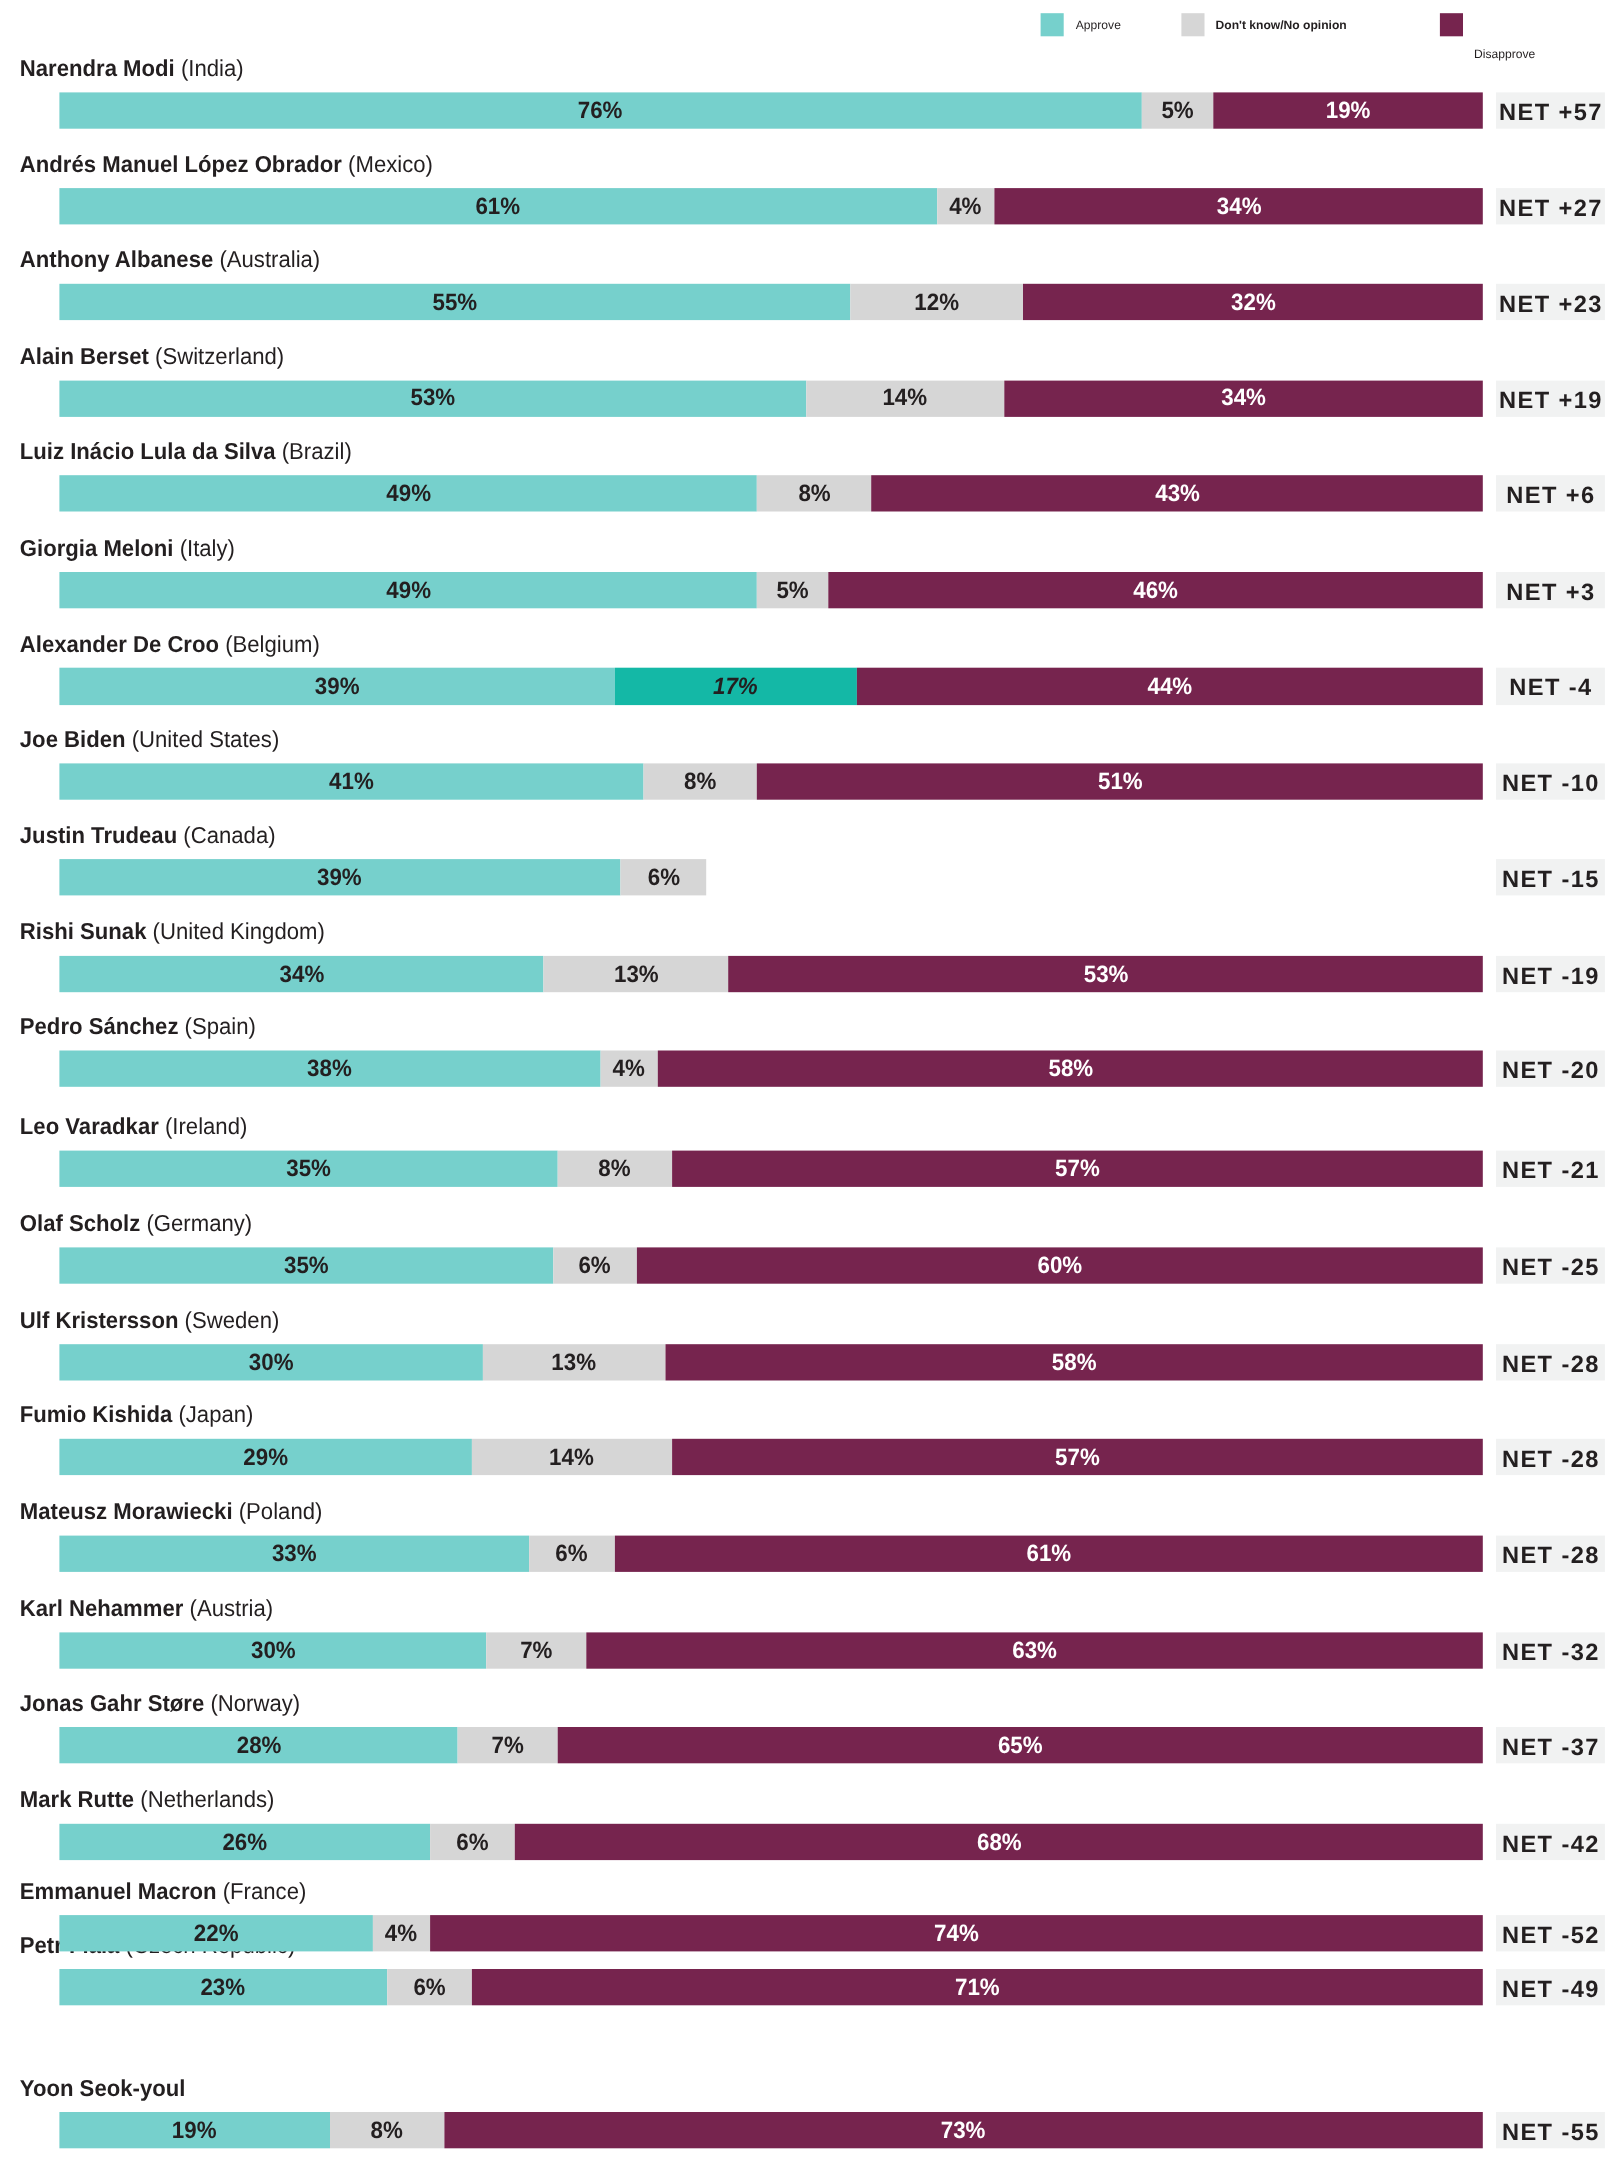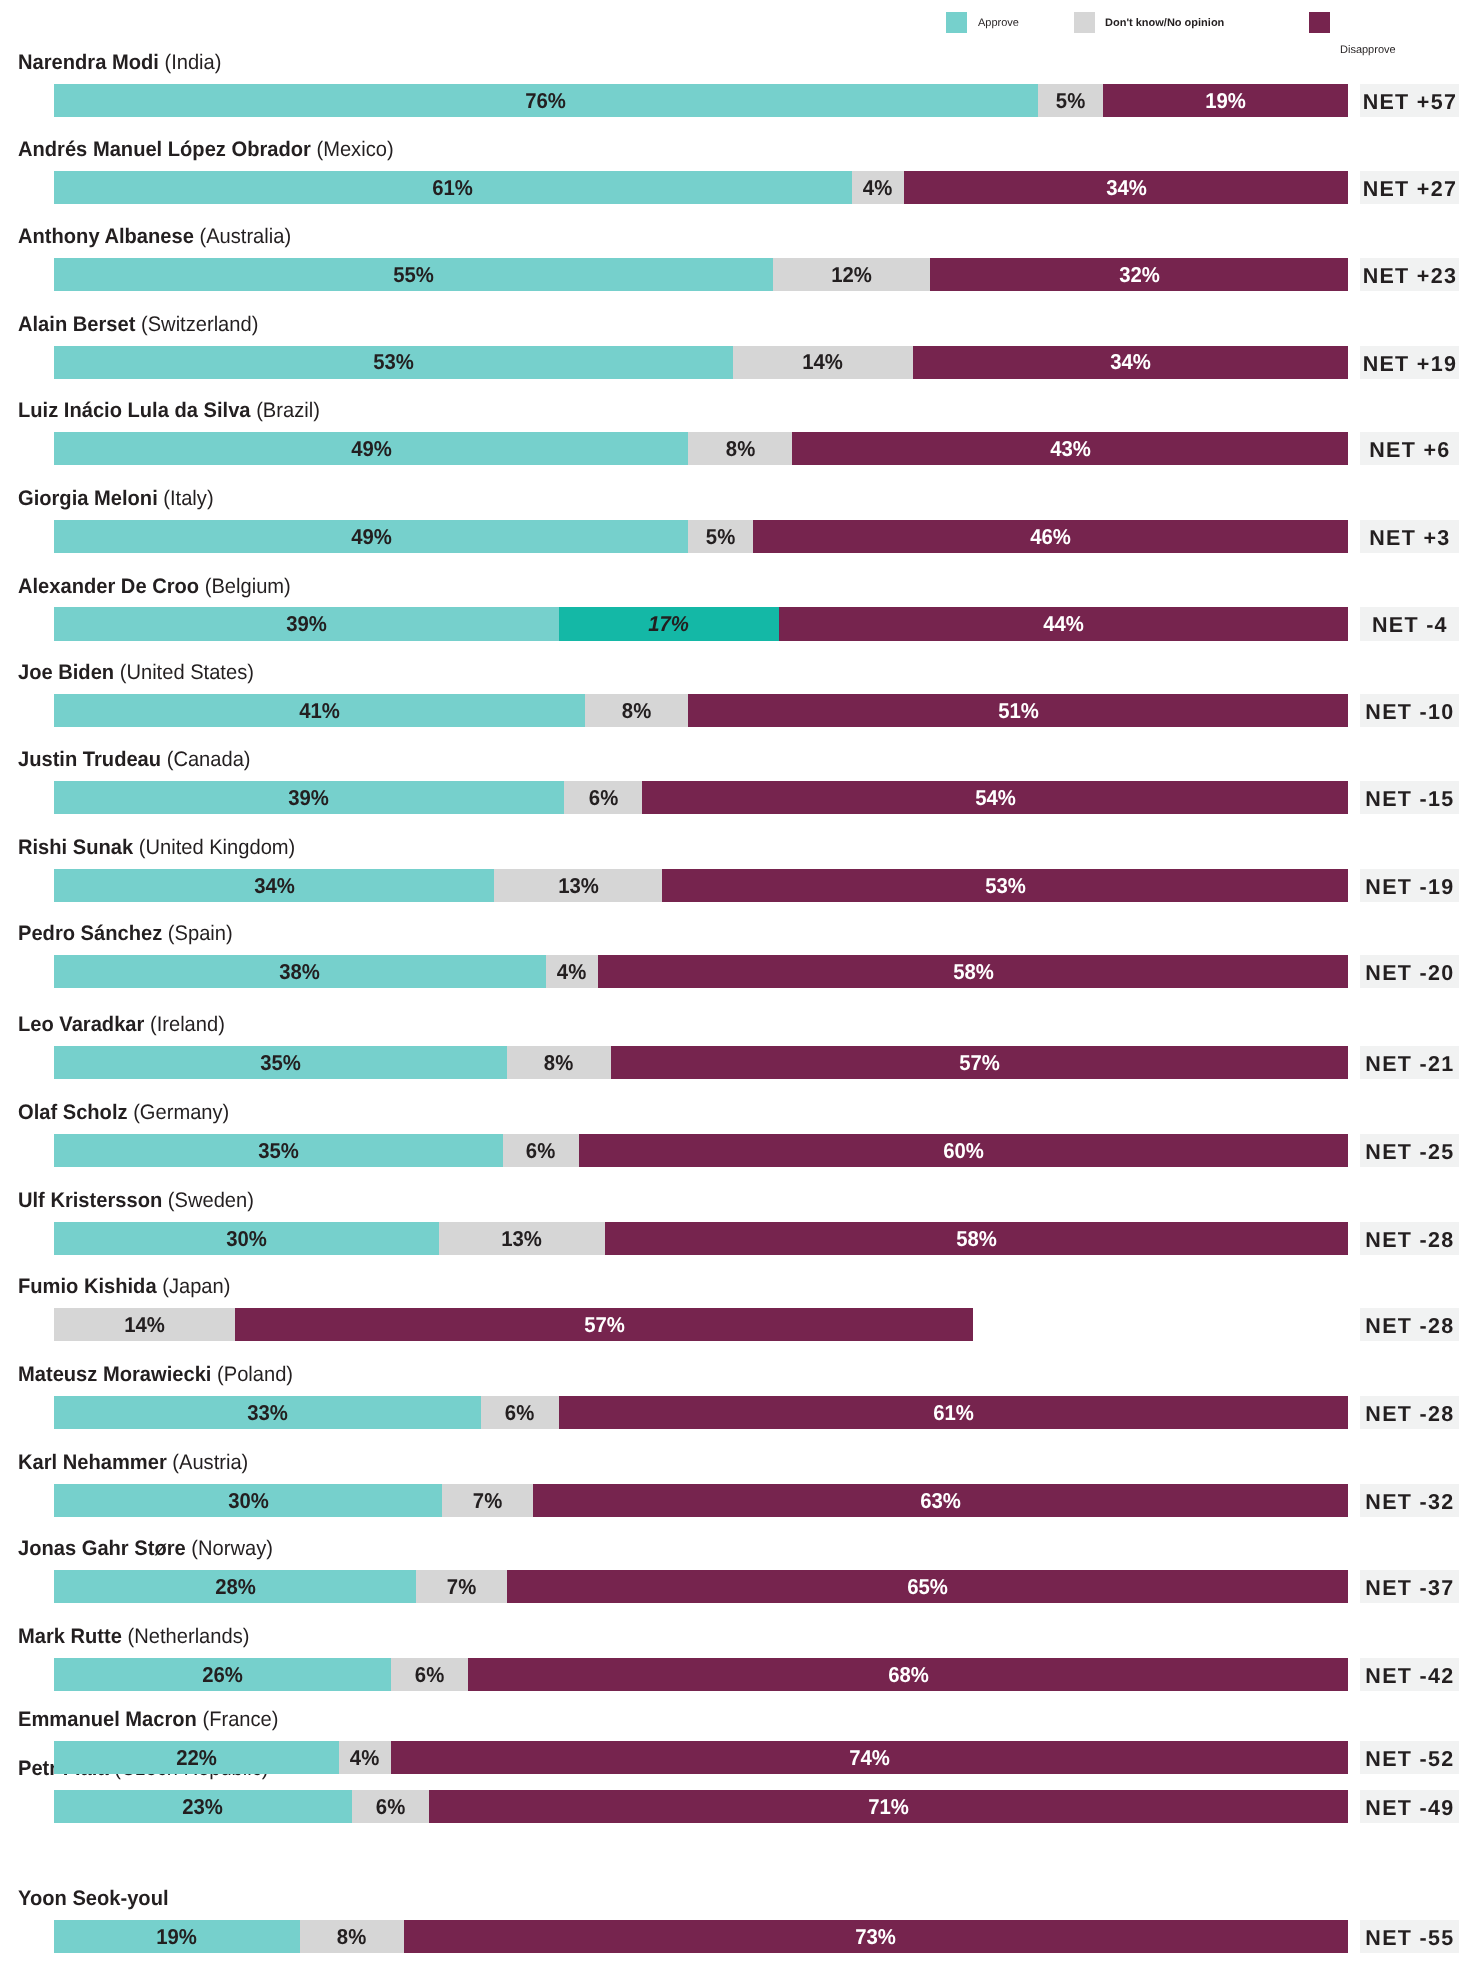--- a/index.html
+++ b/index.html
@@ -198,23 +198,20 @@
     </div>
     <div class="row" style="top: 697.3px;">
       <div class="row-label"><span class="nm">Justin Trudeau</span><span class="cy"> (Canada)</span></div>
       <div class="barwrap">
         <div class="seg seg-approve" style="background: rgb(118, 208, 204); width: 39.3939%;">
             <span>39%</span>
           </div>
         <div class="seg seg-dk" style="background: rgb(214, 214, 214); width: 6.06061%;">
             <span>6%</span>
           </div>
-        <div class="seg seg-dis" style="background: rgb(118, 36, 78); width: 54.5455%;">
-            <span>54%</span>
-          </div>
       </div>
       <div class="net">
           <span>NET -15</span>
         </div>
     </div>
     <div class="row" style="top: 785.1px;">
       <div class="row-label"><span class="nm">Rishi Sunak</span><span class="cy"> (United Kingdom)</span></div>
       <div class="barwrap">
         <div class="seg seg-approve" style="background: rgb(118, 208, 204); width: 34%;">
             <span>34%</span>
@@ -294,20 +291,23 @@
             <span>58%</span>
           </div>
       </div>
       <div class="net">
           <span>NET -28</span>
         </div>
     </div>
     <div class="row" style="top: 1224.2px;">
       <div class="row-label"><span class="nm">Fumio Kishida</span><span class="cy"> (Japan)</span></div>
       <div class="barwrap">
+        <div class="seg seg-approve" style="background: rgb(118, 208, 204); width: 29%;">
+            <span>29%</span>
+          </div>
         <div class="seg seg-dk" style="background: rgb(214, 214, 214); width: 14%;">
             <span>14%</span>
           </div>
         <div class="seg seg-dis" style="background: rgb(118, 36, 78); width: 57%;">
             <span>57%</span>
           </div>
       </div>
       <div class="net">
           <span>NET -28</span>
         </div>

